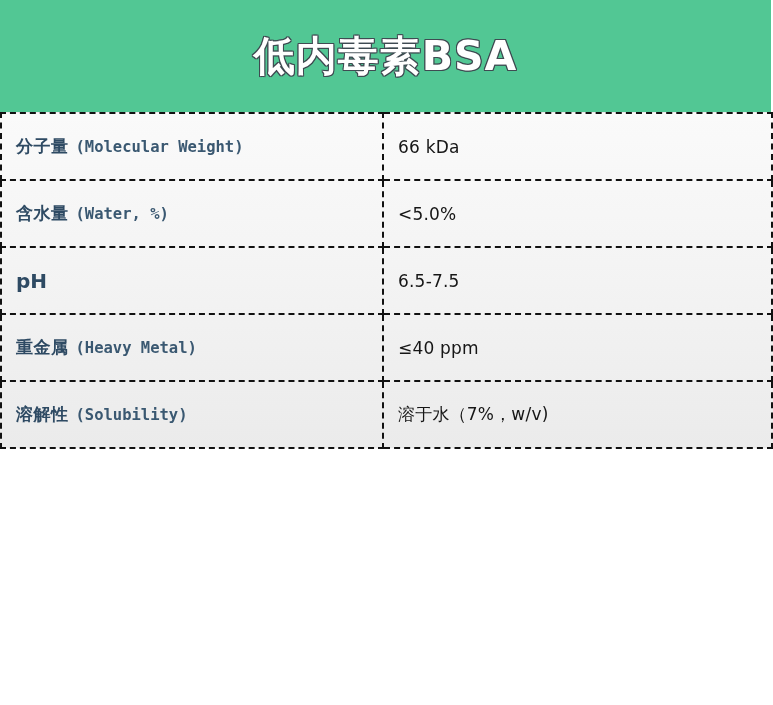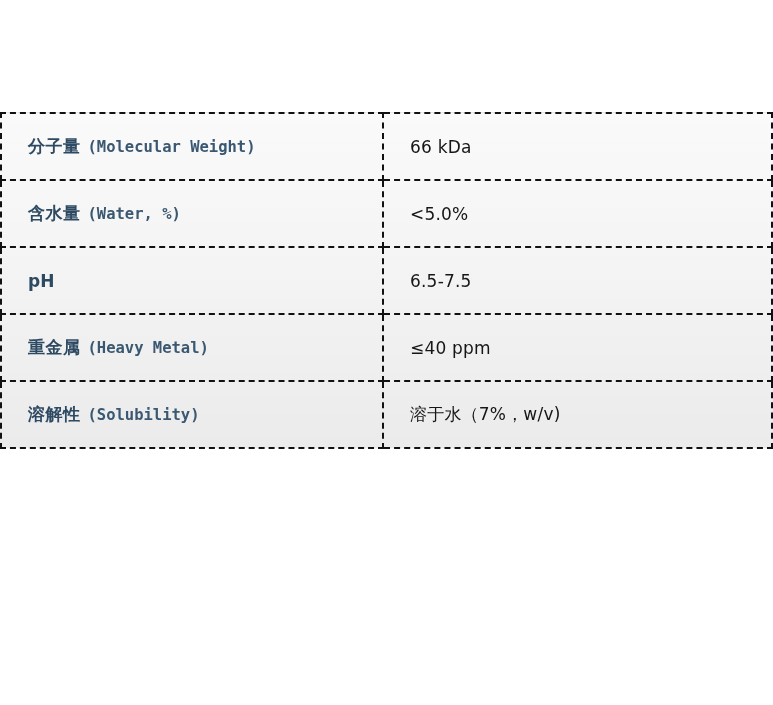--- a/index.html
+++ b/index.html
@@ -59,21 +59,21 @@
     left: 0;
     top: 112px;
     width: 771px;
     border-collapse: collapse;
     table-layout: fixed;
     background: linear-gradient(to bottom, #fafafa 0%, #f4f4f4 45%, #ebebeb 100%);
   }
   .spec-table td {
     border: 2px dashed #111111;
     height: 65px;
-    padding: 0 26px;
+    padding: 0 14px;
     vertical-align: middle;
     background: transparent;
   }
   .col-label { width: 382px; }
   .col-value { width: 389px; }
 
   .label-cn {
     font-family: "DejaVu Sans", "Liberation Sans", sans-serif;
     font-size: 17px;
     font-weight: 700;
@@ -83,37 +83,40 @@
   .label-en {
     font-family: "DejaVu Sans Mono", "Liberation Mono", monospace;
     font-size: 15.5px;
     font-weight: 700;
     color: #3a5871;
     letter-spacing: 0px;
     margin-left: 7px;
   }
   .label-plain {
     font-family: "DejaVu Sans", "Liberation Sans", sans-serif;
-    font-size: 17px;
+    font-size: 20px;
     font-weight: 700;
     color: #2e4a63;
   }
   .value-text {
     font-family: "DejaVu Sans", "Liberation Sans", sans-serif;
     font-size: 17px;
     font-weight: 400;
     color: #161616;
     letter-spacing: 0.2px;
   }
 </style>
 </head>
 <body>
 
 <div id="page">
 
+  <div class="header-banner">
+    <div class="header-title">低内毒素BSA</div>
+  </div>
 
   <table class="spec-table">
     <colgroup>
       <col class="col-label">
       <col class="col-value">
     </colgroup>
     <tbody>
 
       <tr>
         <td>

